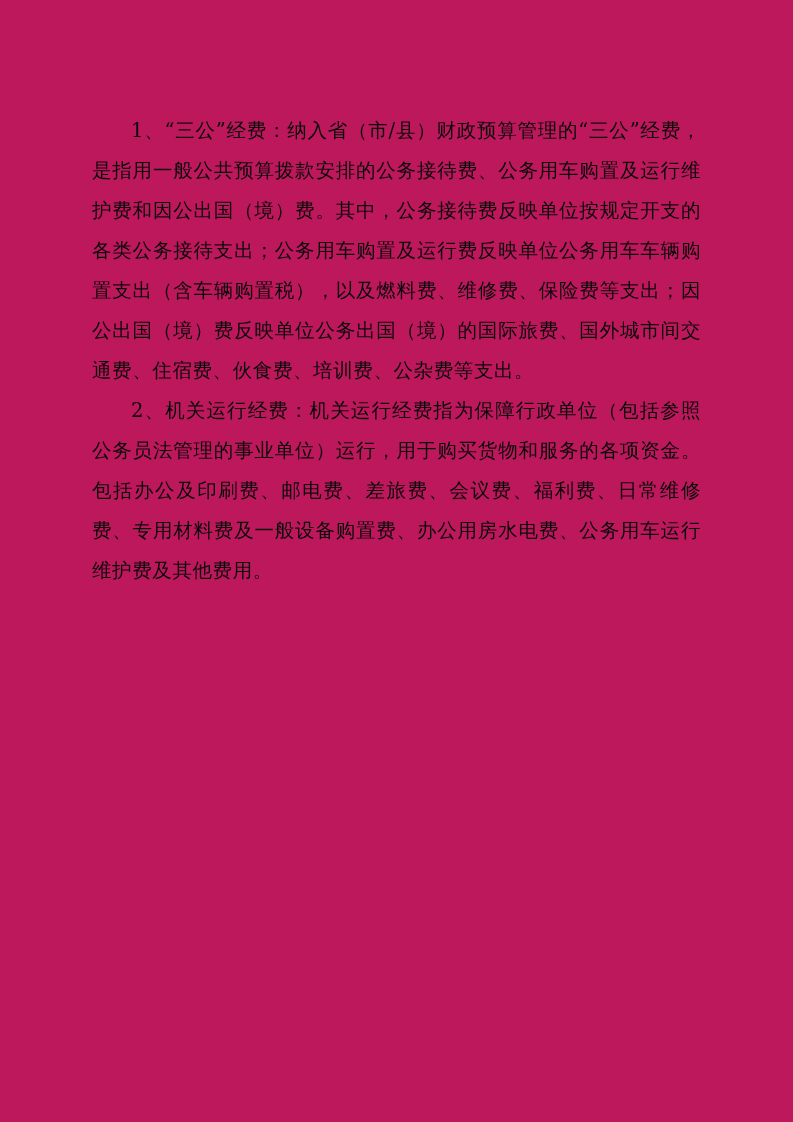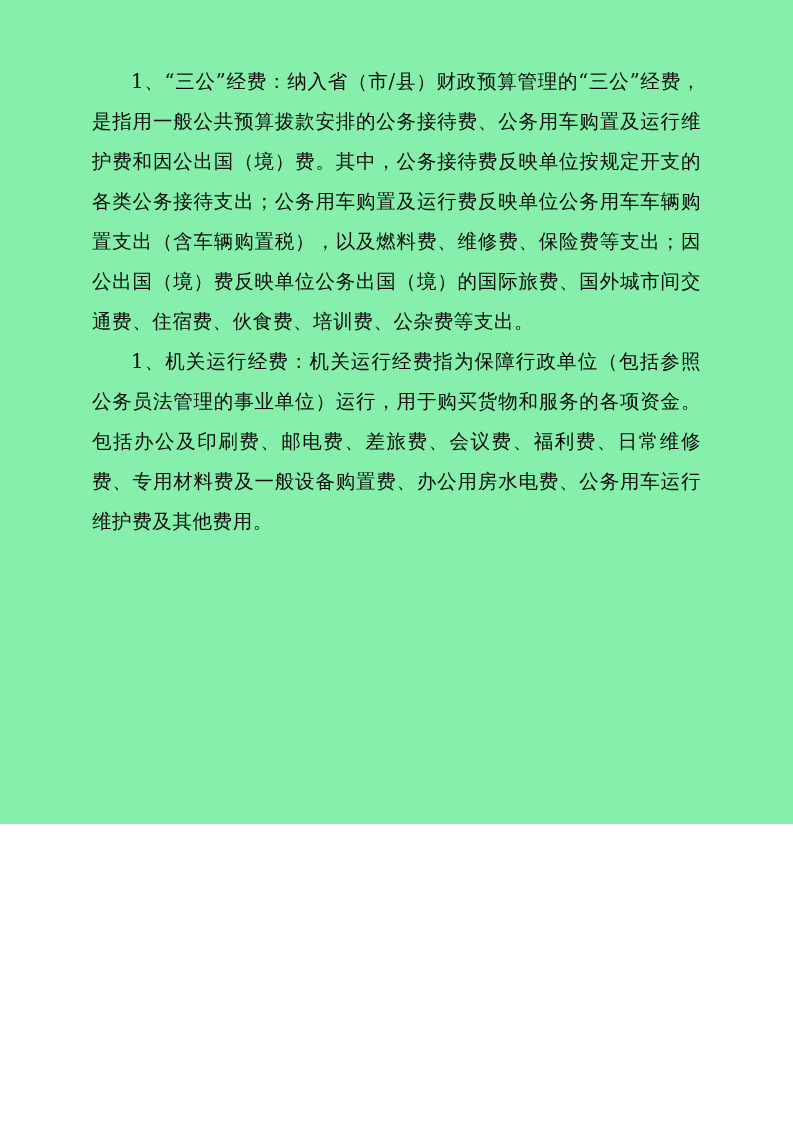--- a/index.html
+++ b/index.html
@@ -11,23 +11,23 @@
     width: 793px;
     height: 1122px;
     font-family: "DejaVu Serif", "Liberation Serif", serif;
     color: #000000;
     -webkit-font-smoothing: antialiased;
   }
   .page {
     position: relative;
     box-sizing: border-box;
     width: 793px;
-    height: 824px;
-    padding: 62px 92px 80px 92px;
-    background: #86efac;
+    height: 1122px;
+    padding: 111px 92px 80px 92px;
+    background: #be185d;
   }
   .doc-body {
     display: block;
   }
   .para {
     margin: 0 0 0 0;
     text-indent: 2em;
     font-size: 19.5px;
     line-height: 40px;
     letter-spacing: 0.6px;
@@ -39,15 +39,15 @@
   .para + .para {
     margin-top: 0px;
   }
 </style>
 </head>
 <body>
 
 <div class="page">
   <div class="doc-body">
     <p class="para">1、“三公”经费：纳入省（市/县）财政预算管理的“三公”经费，是指用一般公共预算拨款安排的公务接待费、公务用车购置及运行维护费和因公出国（境）费。其中，公务接待费反映单位按规定开支的各类公务接待支出；公务用车购置及运行费反映单位公务用车车辆购置支出（含车辆购置税），以及燃料费、维修费、保险费等支出；因公出国（境）费反映单位公务出国（境）的国际旅费、国外城市间交通费、住宿费、伙食费、培训费、公杂费等支出。</p>
-    <p class="para">1、机关运行经费：机关运行经费指为保障行政单位（包括参照公务员法管理的事业单位）运行，用于购买货物和服务的各项资金。包括办公及印刷费、邮电费、差旅费、会议费、福利费、日常维修费、专用材料费及一般设备购置费、办公用房水电费、公务用车运行维护费及其他费用。</p>
+    <p class="para">2、机关运行经费：机关运行经费指为保障行政单位（包括参照公务员法管理的事业单位）运行，用于购买货物和服务的各项资金。包括办公及印刷费、邮电费、差旅费、会议费、福利费、日常维修费、专用材料费及一般设备购置费、办公用房水电费、公务用车运行维护费及其他费用。</p>
   </div>
 </div>
 
 </body></html>

